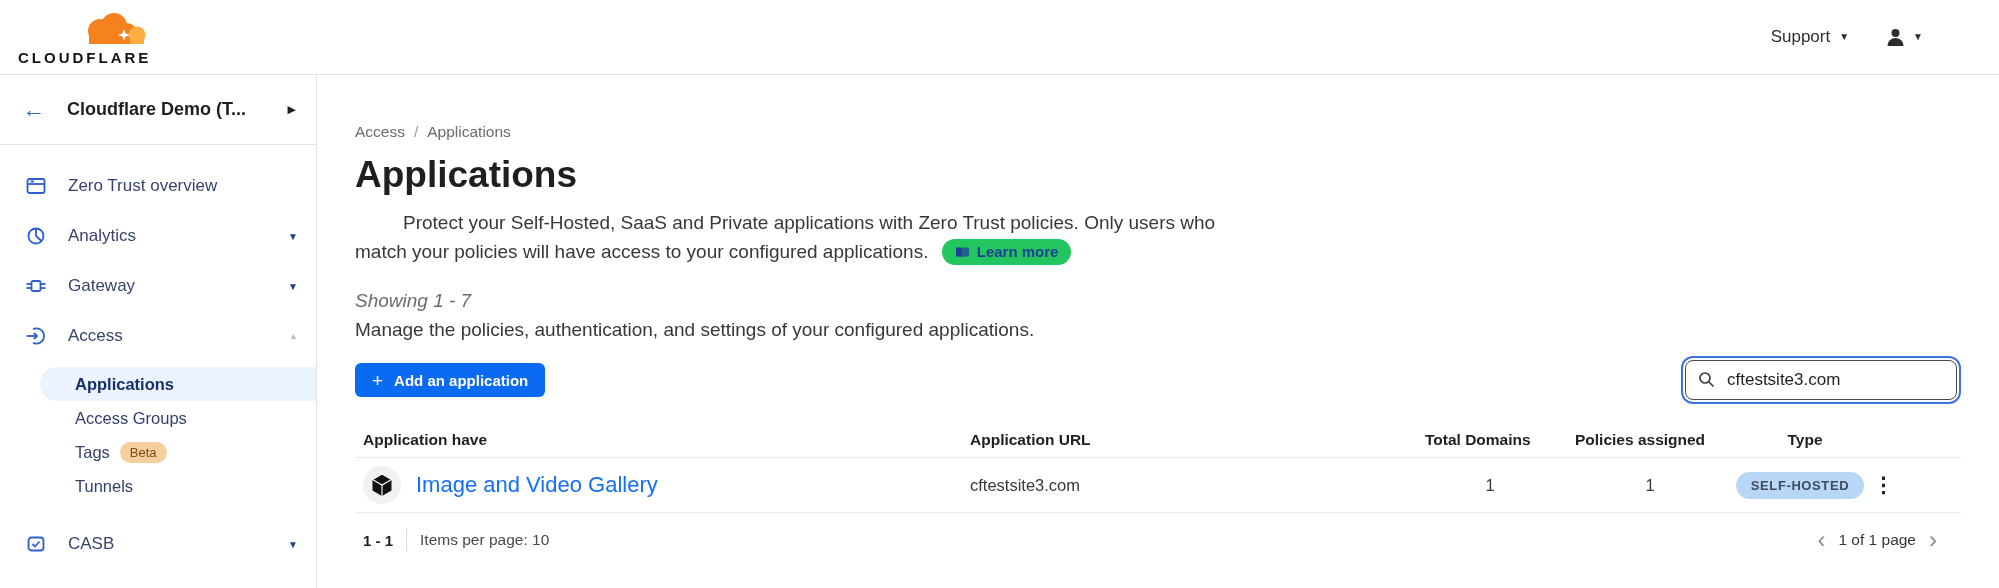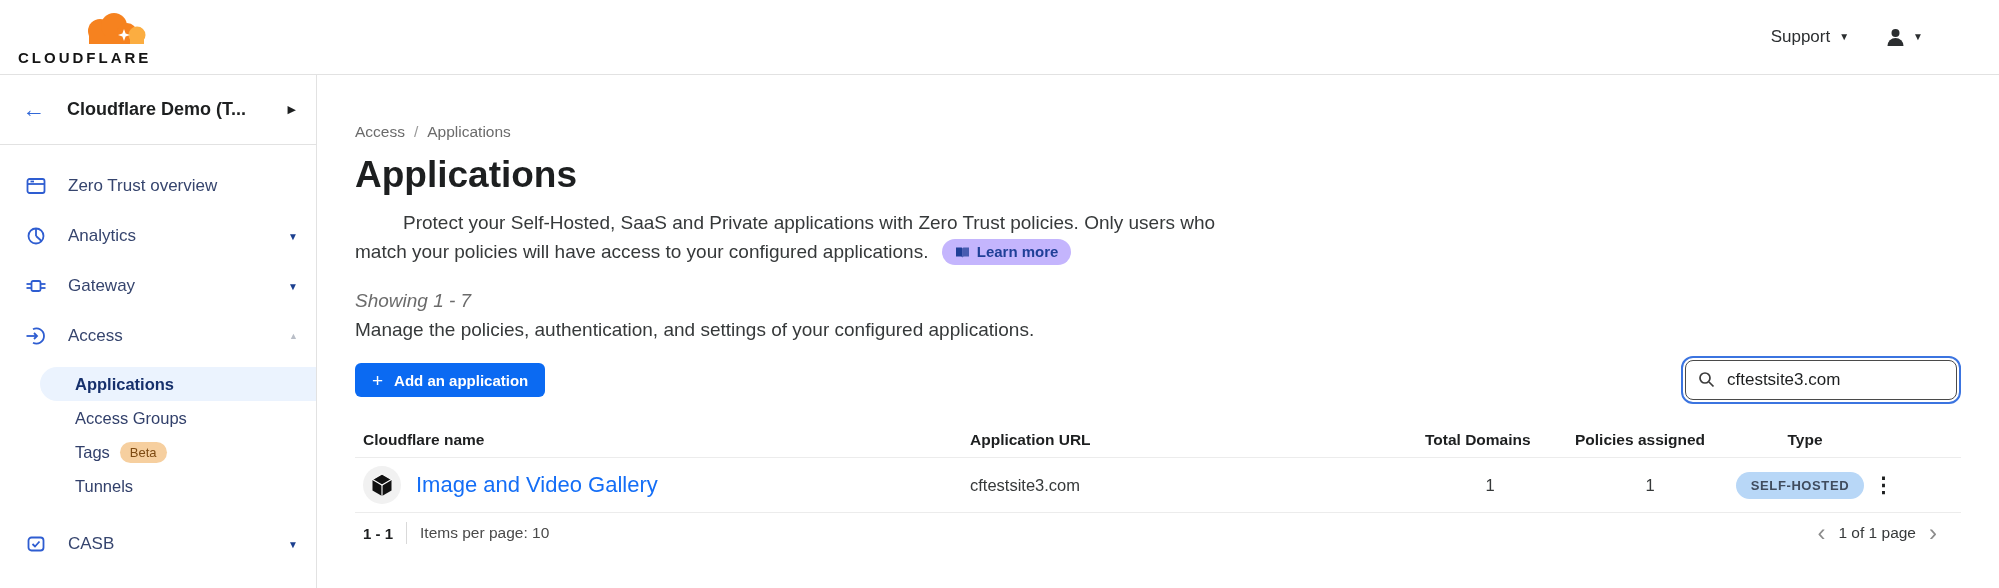--- a/index.html
+++ b/index.html
@@ -45,21 +45,21 @@
   
   .content { flex:1; padding:48px 38px 0 38px; overflow:hidden; }
   .breadcrumb { font-size:15.5px; color:#6b6b6b; display:flex; gap:9px; }
   .breadcrumb .crumb { cursor:pointer; }
   .bc-sep { color:#9a9a9a; }
   .page-title { margin-top:12px; font-size:37px; line-height:44px; font-weight:700; color:#1d1f20; }
   .desc { margin-top:12px; font-size:19px; line-height:28.5px; color:#36393a; }
   .desc .line { display:block;margin-left:48px; }
   .desc .line2 { display:inline; }
   .learn-pill { display:inline-flex; align-items:center; gap:7px; vertical-align:middle;
-                background:#c4b5fd; color:#1f3f97; font-size:15px; font-weight:600;
+                background:#22c55e; color:#1f3f97; font-size:15px; font-weight:600;
                 height:26px; padding:0 13px; border-radius:13px; margin-left:8px; cursor:pointer; }
 
   .sec-head { margin-top:24px; display:flex; align-items:baseline; gap:15px; }
   .sec-title { font-size:27px; font-weight:700; color:#1d1f20; }
   .sec-showing { font-size:19px; font-style:italic; color:#6b6b6b; }
   .sec-sub { margin-top:7px; font-size:19px; color:#36393a; }
 
   .toolbar { margin-top:19px; display:flex; align-items:center; justify-content:space-between; }
   .add-btn { display:flex; align-items:center; gap:11px; background:#0b6af2; color:#fff;
              border:none; height:34px; padding:0 17px; border-radius:6px; font-size:15px;
@@ -86,21 +86,21 @@
                 display:flex; align-items:center; justify-content:center; flex:none; }
   .app-link { font-size:22px; font-weight:400; color:#146ef6; cursor:pointer; }
   .cell-text { font-size:16.5px; color:#36393a; }
   .type-badge { display:inline-block; background:#b8d7f7; color:#404c5e; font-size:13px;
                 font-weight:700; letter-spacing:0.6px; padding:6px 15px; border-radius:999px; }
   .c-type { text-align:center; padding-left:0; }
   .kebab-cell { text-align:left; padding-left:8px; }
   .kebab { font-size:21px; font-weight:700; color:#1d1f20; cursor:pointer; letter-spacing:0;
            display:inline-block; line-height:1; }
 
-  .t-footer { margin-top:8px; display:flex; align-items:center; }
+  .t-footer { margin-top:15px; display:flex; align-items:center; }
   .range { font-size:15px; font-weight:700; color:#1d1f20; padding-left:8px; }
   .v-div { width:1px; height:22px; background:#d9d9d9; margin:0 13px; }
   .per-page { font-size:15.5px; color:#4a4a4a; }
   .pager { margin-left:auto; display:flex; align-items:center; gap:13px; margin-right:24px; }
   .pg-chev { color:#8c8c8c; font-size:24px; line-height:1; cursor:pointer; font-weight:400; }
   .pg-label { font-size:15.5px; color:#36393a; }
 </style>
 </head>
 <body>
 
@@ -250,21 +250,21 @@
           <svg width="17" height="17" viewBox="0 0 17 17" fill="none" stroke="#3c3c3c" stroke-width="1.7">
             <circle cx="7" cy="7" r="5"></circle>
             <line x1="11" y1="11" x2="15.5" y2="15.5"></line>
           </svg>
           <input class="search-input" type="text" value="cftestsite3.com" style="">
         </div>
       </div>
 
       <div class="table">
         <div class="t-row t-head">
-          <div class="t-cell">Cloudflare name</div>
+          <div class="t-cell">Application have</div>
           <div class="t-cell c-url">Application URL</div>
           <div class="t-cell c-num">Total Domains</div>
           <div class="t-cell c-num">Policies assigned</div>
           <div class="t-cell c-type">Type</div>
           <div class="t-cell"></div>
         </div>
 
         <div class="t-row t-data">
           <div class="t-cell name-cell">
             <span class="app-avatar">

